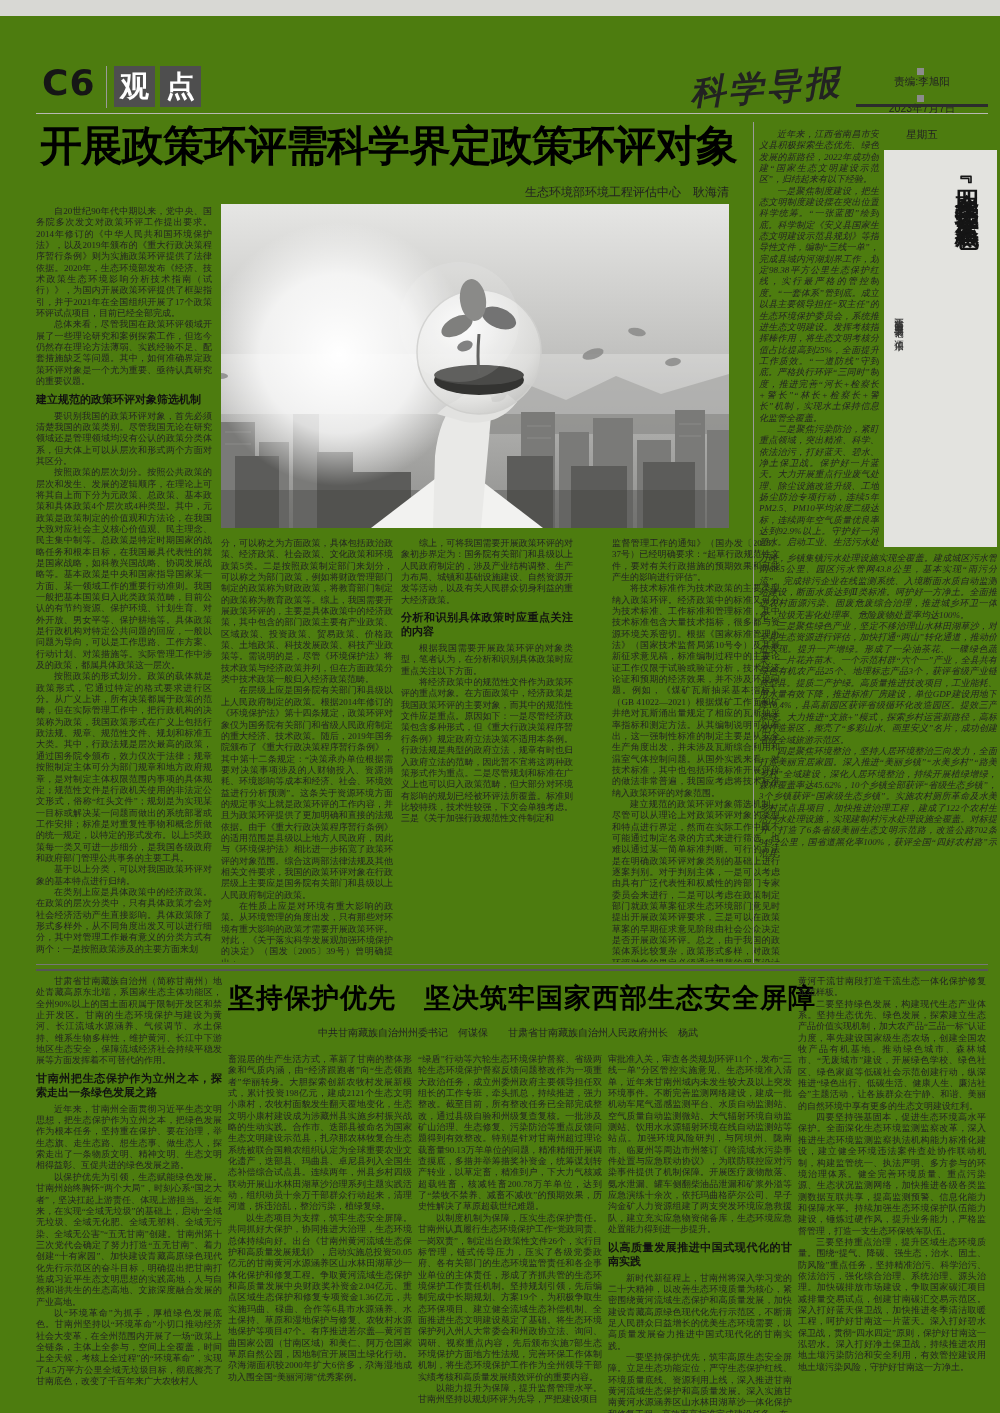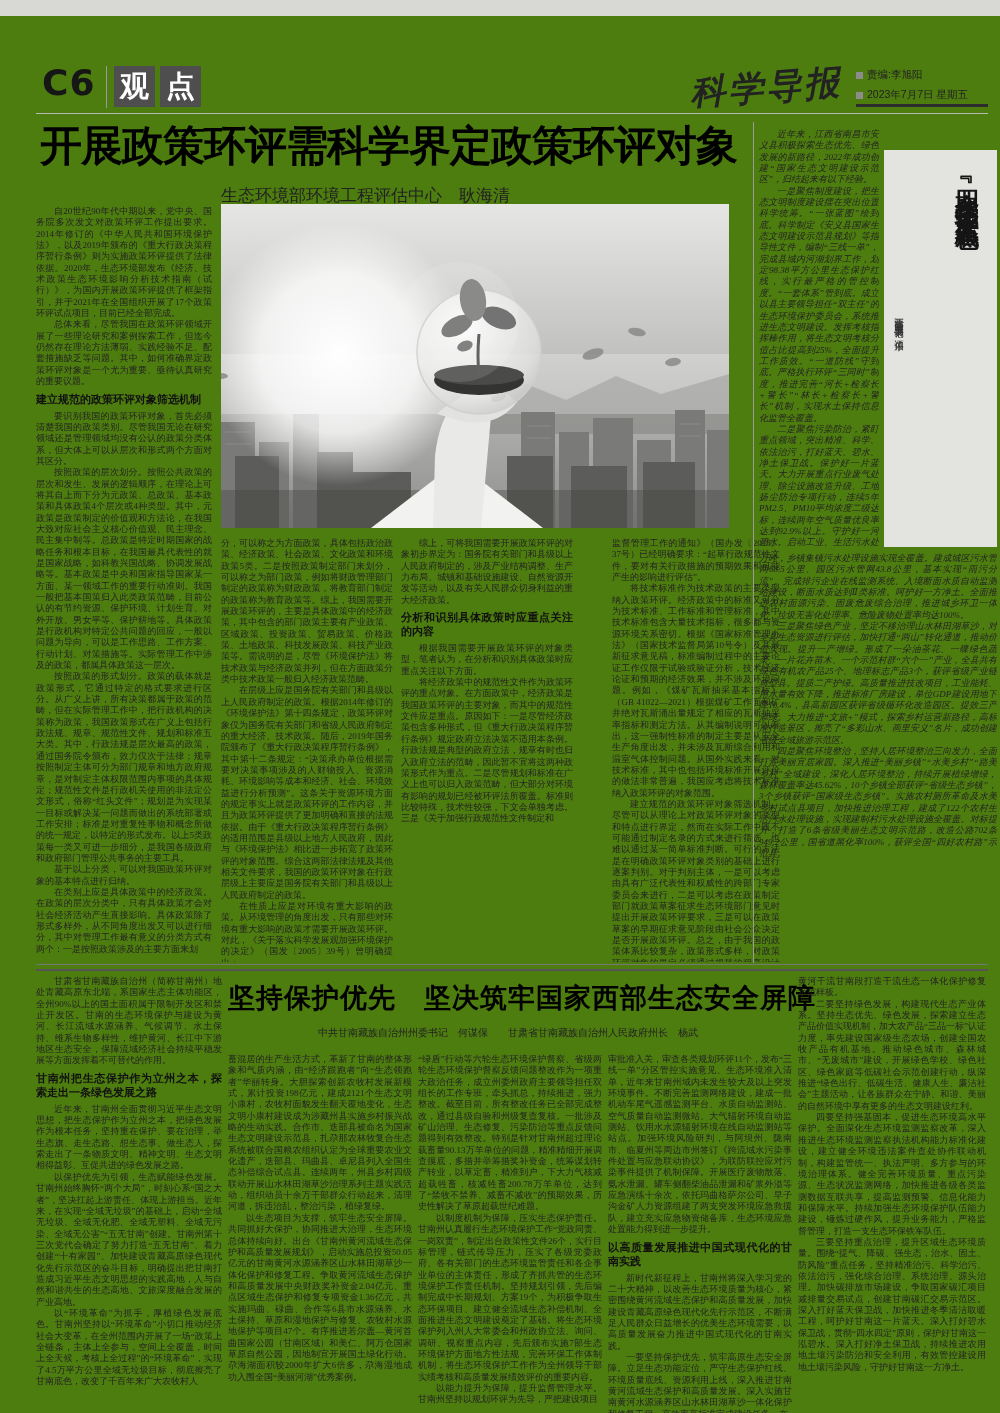--- a/index.html
+++ b/index.html
@@ -6,28 +6,28 @@
   body{background:#d8d8d4;font-family:"Liberation Serif","DejaVu Serif",serif;}
   .page{position:relative;width:1000px;height:1413px;margin:16px auto;background:#4d7c0f;color:#1c1c1c;overflow:hidden;}
 
   
   .pageno{position:absolute;left:42px;top:46px;font-family:"DejaVu Sans","Liberation Sans",sans-serif;font-size:36px;font-weight:700;letter-spacing:1px;color:#161616;}
   .hdr-vrule{position:absolute;left:106px;top:50px;width:1px;height:42px;background:#9a9a9a;}
   .sectionbox{position:absolute;left:114px;top:50px;display:flex;gap:5px;}
   .sectionbox .sq{width:41px;height:41px;background:#4e4e4e;color:#fff;display:flex;align-items:center;justify-content:center;font-family:"DejaVu Sans","Liberation Sans",sans-serif;font-size:29px;font-weight:700;}
   .masthead{position:absolute;left:690px;top:48px;width:160px;font-size:35px;font-weight:700;font-style:italic;letter-spacing:3px;transform:rotate(-4deg);color:#222;white-space:nowrap;}
   .hdr-info{position:absolute;left:856px;top:52px;width:132px;font-family:"Liberation Sans","DejaVu Sans",sans-serif;font-size:10.5px;color:#222;}
-  .hdr-info .row{display:flex;align-items:center;margin-bottom:6px;}
+  .hdr-info .row{display:flex;align-items:center;margin-bottom:6px;flex-direction:column;}
   .hdr-info .bullet{display:inline-block;width:7px;height:7px;background:#8c8c8c;margin-right:4px;flex:none;}
   .hdr-underline{position:absolute;left:856px;top:88px;width:132px;height:3px;background:#2c2c2c;}
   .hdr-rule{position:absolute;left:36px;top:97px;width:952px;height:1px;background:#b8b8b4;}
 
   
   .main-headline{position:absolute;left:40px;top:102px;width:712px;font-family:"DejaVu Sans","Liberation Sans",sans-serif;font-size:42px;font-weight:900;letter-spacing:-1px;color:#000;white-space:nowrap;}
-  .main-byline{position:absolute;left:221px;top:168px;width:508px;text-align:left;font-size:17px;color:#222;}
+  .main-byline{position:absolute;left:221px;top:168px;width:508px;text-align:right;font-size:12px;color:#222;}
   .photo{position:absolute;left:221px;top:188px;width:508px;height:324px;background:#b5b5b5;overflow:hidden;}
 
   .col{position:absolute;overflow:hidden;text-align:justify;text-justify:inter-character;font-size:9px;line-height:11.35px;color:#232323;}
   .para{margin:0;text-indent:2em;}
   .para.noindent{text-indent:0;}
   .subhead{font-family:"DejaVu Sans","Liberation Sans",sans-serif;font-weight:700;font-size:11px;line-height:14px;margin:5px 0 4px 0;color:#111;}
 
   .m-col1{left:36px;top:190px;width:176px;height:756px;}
   .m-col2{left:221px;top:522px;width:172px;height:424px;}
   .m-col3{left:401px;top:522px;width:172px;height:424px;}

